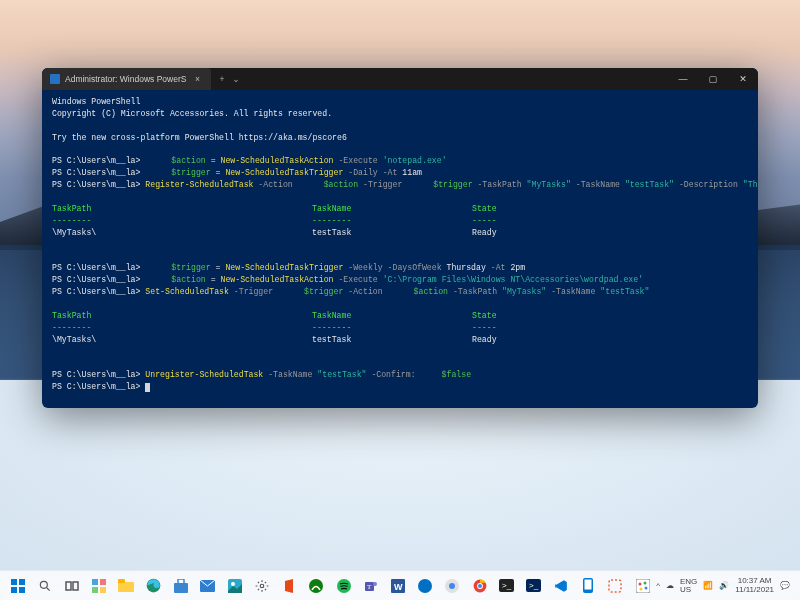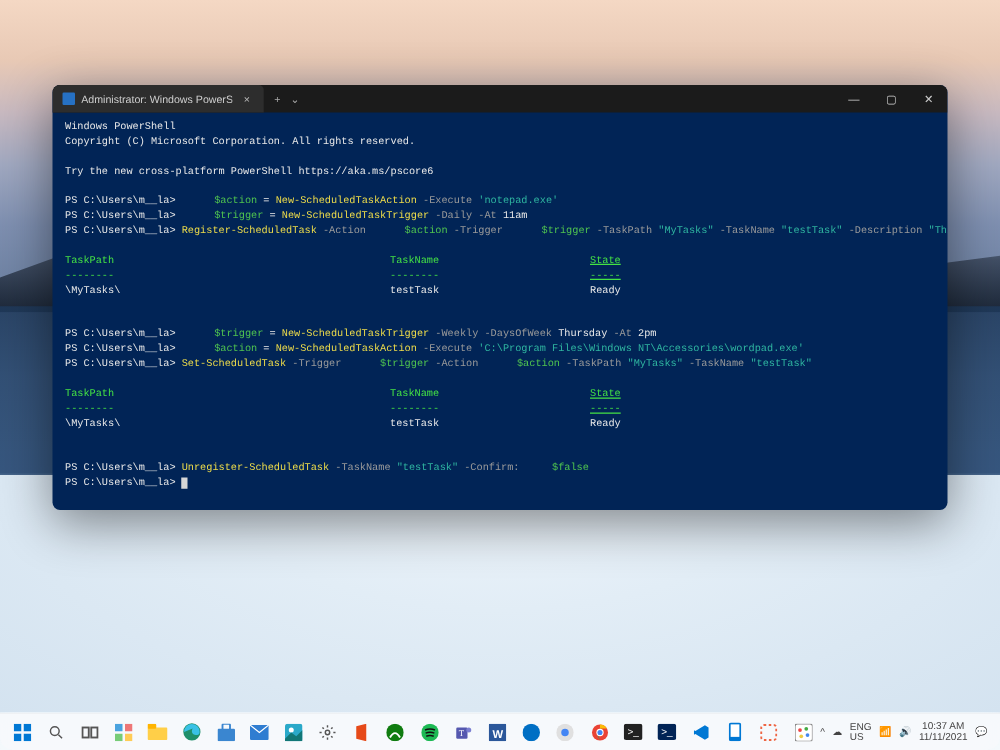--- a/index.html
+++ b/index.html
@@ -51,21 +51,21 @@
   .tab-close { width:12px; text-align:center; color:#bbb; }
   .tab-after { display:flex; align-items:center; gap:8px; padding:0 8px; color:#aaa;}
   .win-controls { margin-left:auto; display:flex; }
   .win-controls div { width:30px; height:22px; display:flex; align-items:center; justify-content:center; color:#ccc; font-size:9px;}
   .term-body { padding: 6px 10px; line-height: 1.45; white-space: pre; overflow:hidden; }
   .c-white  { color:#e8e8e8; }
   .c-yellow { color:#eedc4a;margin-top:24px; }
   .c-var    { color:#4fc34f;margin-left:26px; }
   .c-arg    { color:#9a9a9a; }
   .c-str    { color:#2fb5a0; }
-  .c-header { color:#44e244;text-decoration:underline; }
+  .c-header { color:#44e244; }
   .cursor   { display:inline-block; width:5px; height:9px; background:#d6d6d6; vertical-align:middle; }
 
   
   .taskbar {
     position: absolute; bottom: 0; left: 0; right: 0; height: 30px;
     background: rgba(246,249,252,0.92); backdrop-filter: blur(6px);
     display: flex; align-items: center; padding: 0 4px;
     border-top: 1px solid rgba(0,0,0,0.06);
     border-bottom-left-radius: 10px; border-bottom-right-radius: 10px;
     font-family: 'Segoe UI', sans-serif;
@@ -97,21 +97,21 @@
       <span>+</span>
       <span>⌄</span>
     </div>
     <div class="win-controls">
       <div>—</div>
       <div>▢</div>
       <div>✕</div>
     </div>
   </div>
   <div class="term-body"><span class="c-white">Windows PowerShell</span>
-<span class="c-white">Copyright (C) Microsoft Corporation. All rights reserved.</span>
+<span class="c-white">Copyright (C) Microsoft Accessories. All rights reserved.</span>
 
 <span class="c-white">Try the new cross-platform PowerShell https://aka.ms/pscore6</span>
 
 <span class="c-white">PS C:\Users\m__la&gt; </span><span class="c-var">$action</span><span class="c-white"> = </span><span class="c-yellow">New-ScheduledTaskAction</span><span class="c-arg"> -Execute </span><span class="c-str">'notepad.exe'</span>
 <span class="c-white">PS C:\Users\m__la&gt; </span><span class="c-var">$trigger</span><span class="c-white"> = </span><span class="c-yellow">New-ScheduledTaskTrigger</span><span class="c-arg"> -Daily -At </span><span class="c-white">11am</span>
 <span class="c-white">PS C:\Users\m__la&gt; </span><span class="c-yellow">Register-ScheduledTask</span><span class="c-arg"> -Action </span><span class="c-var">$action</span><span class="c-arg"> -Trigger </span><span class="c-var">$trigger</span><span class="c-arg"> -TaskPath </span><span class="c-str">"MyTasks"</span><span class="c-arg"> -TaskName </span><span class="c-str">"testTask"</span><span class="c-arg"> -Description </span><span class="c-str">"This task opens the Notepad editor"</span>
 
 <span class="c-header"><span style="display:inline-block;width:260px">TaskPath</span><span style="display:inline-block;width:160px">TaskName</span><span>State</span></span>
 <span class="c-header"><span style="display:inline-block;width:260px">--------</span><span style="display:inline-block;width:160px">--------</span><span>-----</span></span>
 <span class="c-white"><span style="display:inline-block;width:260px">\MyTasks\</span><span style="display:inline-block;width:160px">testTask</span><span>Ready</span></span>

